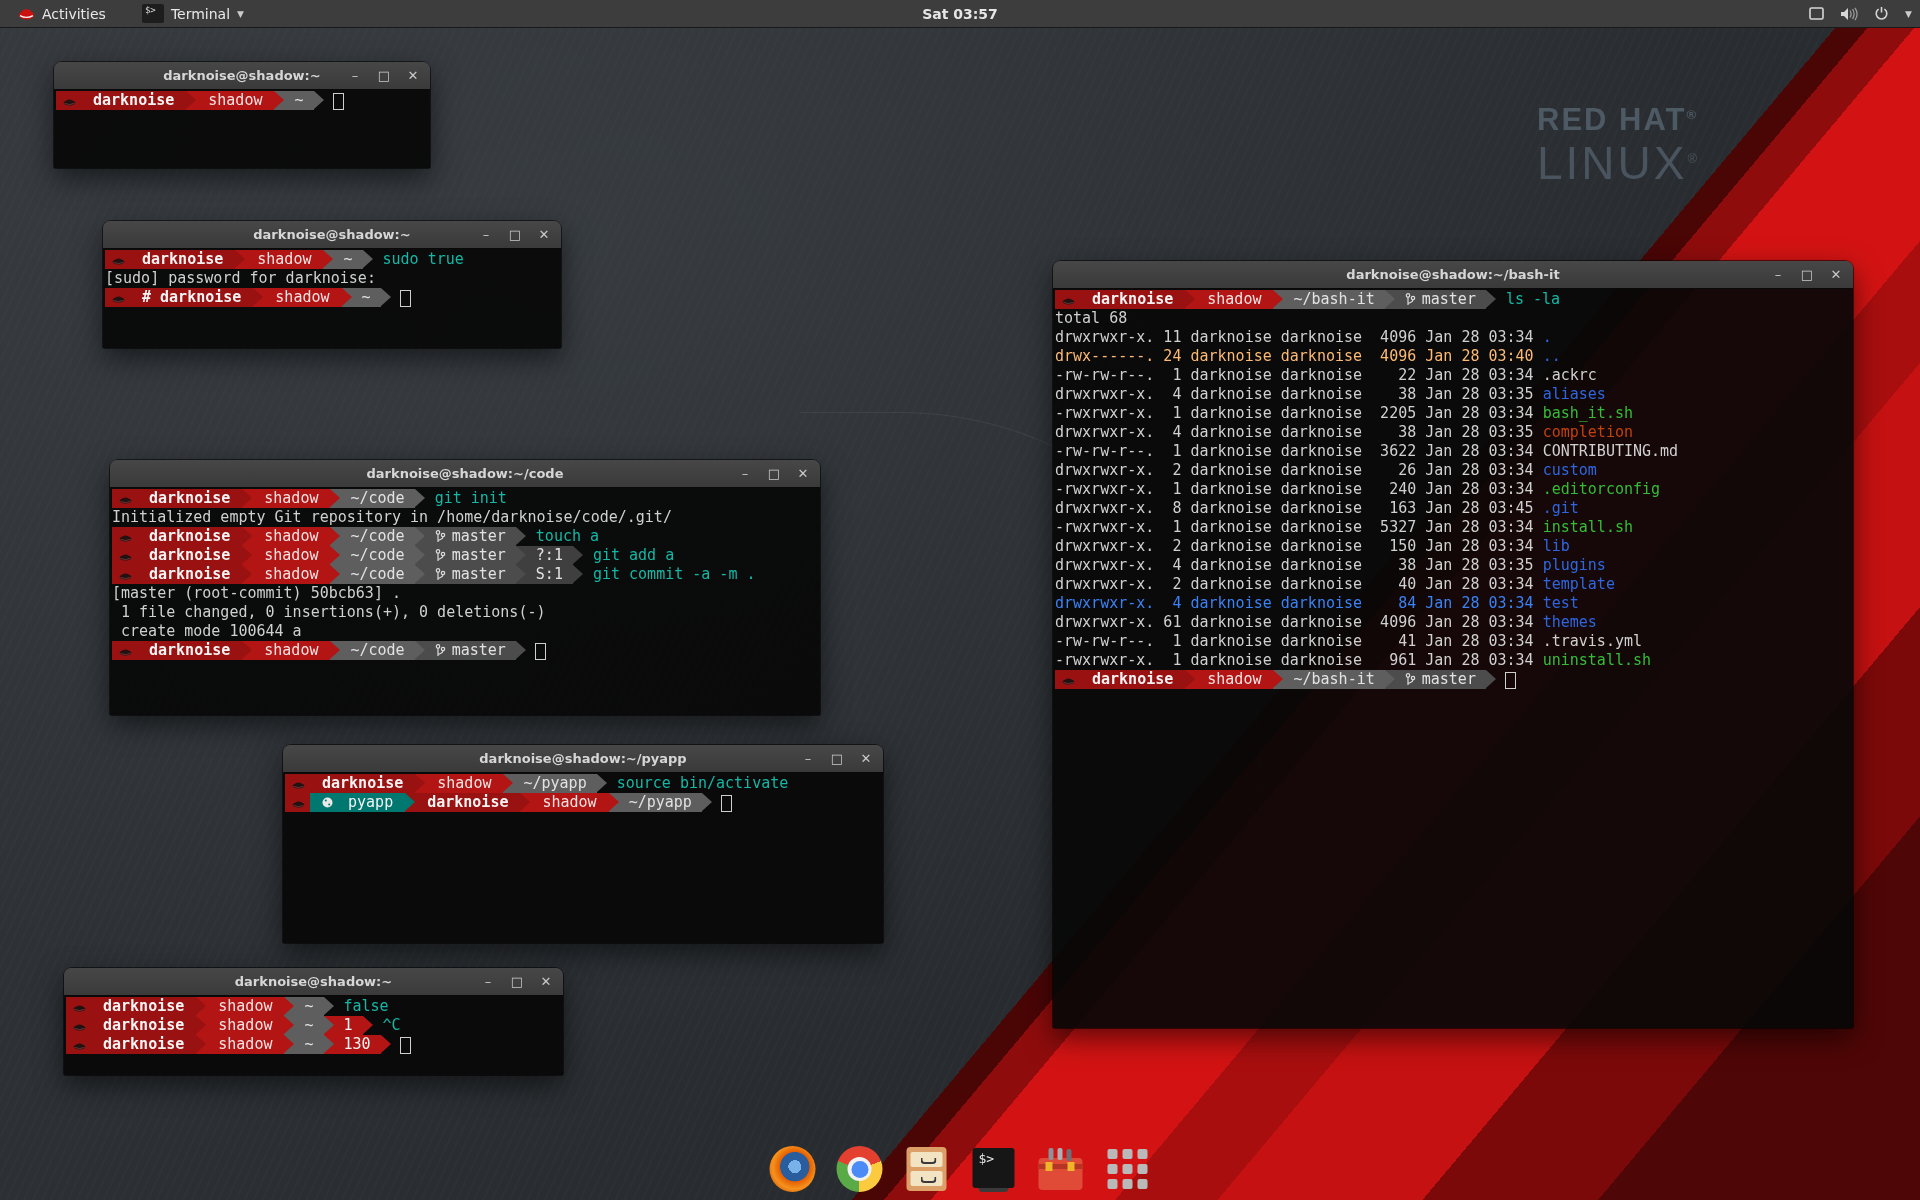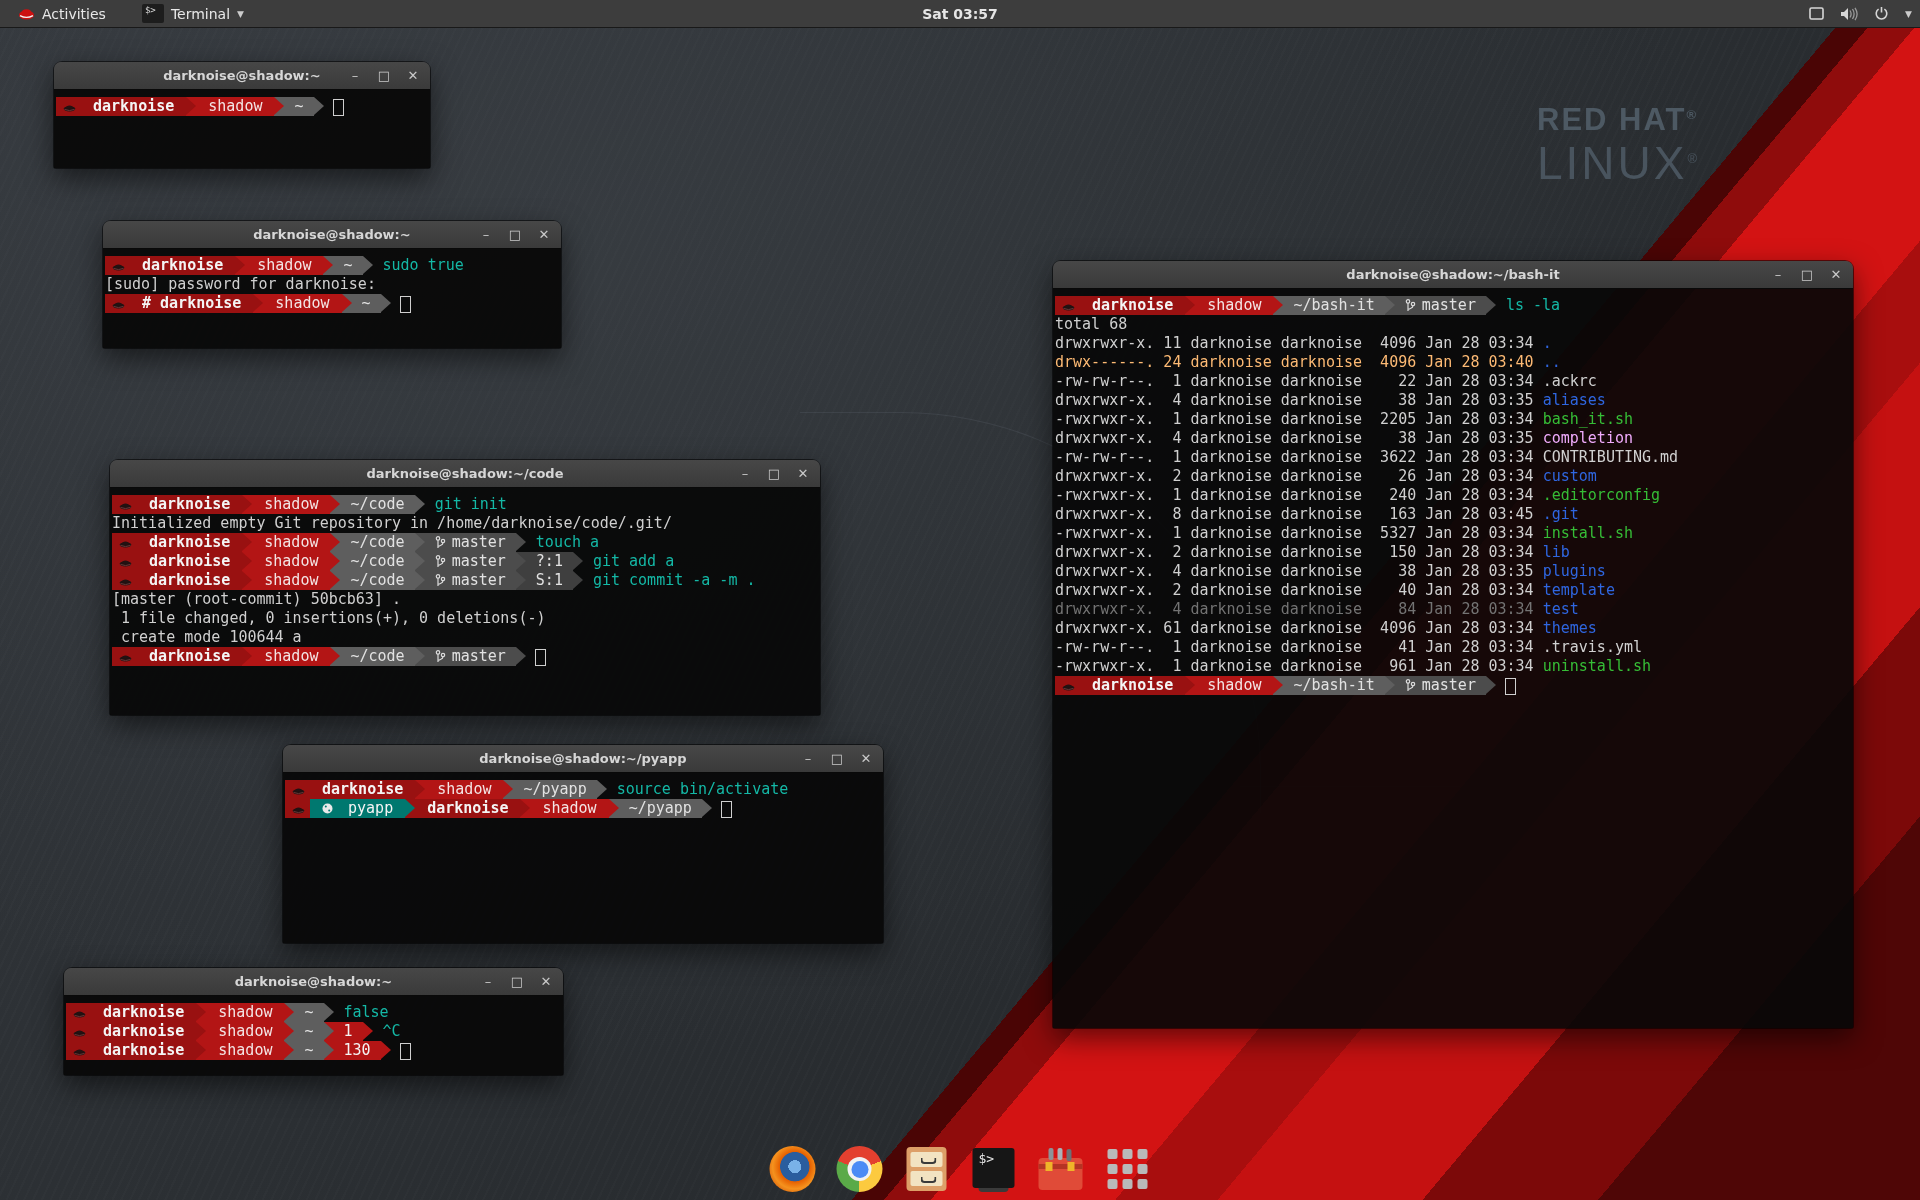--- a/index.html
+++ b/index.html
@@ -55,21 +55,21 @@
   .window{position:absolute;border-radius:8px 8px 2px 2px;
     box-shadow:0 10px 28px rgba(0,0,0,.55),0 0 0 1px rgba(0,0,0,.55);}
   .titlebar{height:27px;border-radius:7px 7px 0 0;
     background:linear-gradient(#474747,#3a3a3a);
     border-bottom:1px solid #242424;position:relative;
     display:flex;align-items:center;justify-content:center;}
   .title{font-size:13px;font-weight:bold;color:#d6d6d6;}
   .win-btns{position:absolute;right:10px;top:0;height:27px;display:flex;align-items:center;gap:15px;
     color:#c9c9c9;font-size:13px;}
   .win-btn{width:14px;text-align:center;cursor:default;line-height:27px;}
-  .term{background:rgba(8,8,8,.93);padding:8px 0 0 2px;box-sizing:border-box;
+  .term{background:rgba(8,8,8,.93);padding:2px 0 0 2px;box-sizing:border-box;
     font-family:"DejaVu Sans Mono",monospace;font-size:15px;color:#d0d0d0;
     position:absolute;left:0;right:0;top:27px;bottom:0;overflow:hidden;}
   .oline{white-space:pre;line-height:19px;height:19px;}
   .pline{display:flex;align-items:stretch;height:19px;line-height:19px;}
   .seg{padding:0 12px;display:flex;align-items:center;white-space:pre;}
   .seg.k-user{font-weight:bold;color:#f4f4f4;}
   .seg.k-host{color:#f3e4e4;}
   .seg.k-path,.seg.k-git,.seg.k-gitst{color:#e2e2e2;padding:0 10px;}
   .seg.k-exit{color:#f4f4f4;padding:0 10px;}
   .seg.k-venv{color:#f4f4f4;gap:6px;}
@@ -577,30 +577,30 @@
             <span class="arrow" style="border-left-color: rgb(76, 76, 76);"></span>
           </span>
           <span class="cmd">ls -la</span>
         </div>
         <div class="oline"><span style="color: rgb(208, 208, 208);">total 68</span></div>
         <div class="oline"><span style="color: rgb(208, 208, 208);">drwxrwxr-x. 11 darknoise darknoise  4096 Jan 28 03:34 </span><span style="color: rgb(47, 102, 224);">.</span></div>
         <div class="oline"><span style="color: #fdba74;">drwx------. 24 darknoise darknoise  4096 Jan 28 03:40 </span><span style="color: rgb(47, 102, 224);">..</span></div>
         <div class="oline"><span style="color: rgb(208, 208, 208);">-rw-rw-r--.  1 darknoise darknoise    22 Jan 28 03:34 </span><span style="color: rgb(208, 208, 208);">.ackrc</span></div>
         <div class="oline"><span style="color: rgb(208, 208, 208);">drwxrwxr-x.  4 darknoise darknoise    38 Jan 28 03:35 </span><span style="color: rgb(47, 102, 224);">aliases</span></div>
         <div class="oline"><span style="color: rgb(208, 208, 208);">-rwxrwxr-x.  1 darknoise darknoise  2205 Jan 28 03:34 </span><span style="color: rgb(54, 189, 54);">bash_it.sh</span></div>
-        <div class="oline"><span style="color: rgb(208, 208, 208);">drwxrwxr-x.  4 darknoise darknoise    38 Jan 28 03:35 </span><span style="color: #f0abfc;">completion</span></div>
+        <div class="oline"><span style="color: rgb(208, 208, 208);">drwxrwxr-x.  4 darknoise darknoise    38 Jan 28 03:35 </span><span style="color: #c2410c;">completion</span></div>
         <div class="oline"><span style="color: rgb(208, 208, 208);">-rw-rw-r--.  1 darknoise darknoise  3622 Jan 28 03:34 </span><span style="color: rgb(208, 208, 208);">CONTRIBUTING.md</span></div>
         <div class="oline"><span style="color: rgb(208, 208, 208);">drwxrwxr-x.  2 darknoise darknoise    26 Jan 28 03:34 </span><span style="color: rgb(47, 102, 224);">custom</span></div>
         <div class="oline"><span style="color: rgb(208, 208, 208);">-rwxrwxr-x.  1 darknoise darknoise   240 Jan 28 03:34 </span><span style="color: rgb(54, 189, 54);">.editorconfig</span></div>
         <div class="oline"><span style="color: rgb(208, 208, 208);">drwxrwxr-x.  8 darknoise darknoise   163 Jan 28 03:45 </span><span style="color: rgb(47, 102, 224);">.git</span></div>
         <div class="oline"><span style="color: rgb(208, 208, 208);">-rwxrwxr-x.  1 darknoise darknoise  5327 Jan 28 03:34 </span><span style="color: rgb(54, 189, 54);">install.sh</span></div>
         <div class="oline"><span style="color: rgb(208, 208, 208);">drwxrwxr-x.  2 darknoise darknoise   150 Jan 28 03:34 </span><span style="color: rgb(47, 102, 224);">lib</span></div>
         <div class="oline"><span style="color: rgb(208, 208, 208);">drwxrwxr-x.  4 darknoise darknoise    38 Jan 28 03:35 </span><span style="color: rgb(47, 102, 224);">plugins</span></div>
         <div class="oline"><span style="color: rgb(208, 208, 208);">drwxrwxr-x.  2 darknoise darknoise    40 Jan 28 03:34 </span><span style="color: rgb(47, 102, 224);">template</span></div>
-        <div class="oline"><span style="color: #737373;">drwxrwxr-x.  4 darknoise darknoise    84 Jan 28 03:34 </span><span style="color: rgb(47, 102, 224);">test</span></div>
+        <div class="oline"><span style="color: #3b82f6;">drwxrwxr-x.  4 darknoise darknoise    84 Jan 28 03:34 </span><span style="color: rgb(47, 102, 224);">test</span></div>
         <div class="oline"><span style="color: rgb(208, 208, 208);">drwxrwxr-x. 61 darknoise darknoise  4096 Jan 28 03:34 </span><span style="color: rgb(47, 102, 224);">themes</span></div>
         <div class="oline"><span style="color: rgb(208, 208, 208);">-rw-rw-r--.  1 darknoise darknoise    41 Jan 28 03:34 </span><span style="color: rgb(208, 208, 208);">.travis.yml</span></div>
         <div class="oline"><span style="color: rgb(208, 208, 208);">-rwxrwxr-x.  1 darknoise darknoise   961 Jan 28 03:34 </span><span style="color: rgb(54, 189, 54);">uninstall.sh</span></div>
         <div class="pline">
           <span class="seg hat" style="background: rgb(153, 17, 17);"><svg width="13" height="10" viewBox="0 0 13 10">
               <ellipse cx="6.5" cy="6.8" rx="5.8" ry="2.6" fill="#221212"></ellipse>
               <path d="M2.6 6.8c0-4.4 7.8-4.4 7.8 0" fill="#221212"></path>
               <path d="M1.5 7.4q5 2.4 10 0" stroke="#6e3b3b" stroke-width="0.9" fill="none"></path>
             </svg></span>
           <span class="seg k-user" style="background: rgb(153, 17, 17);">darknoise</span>

